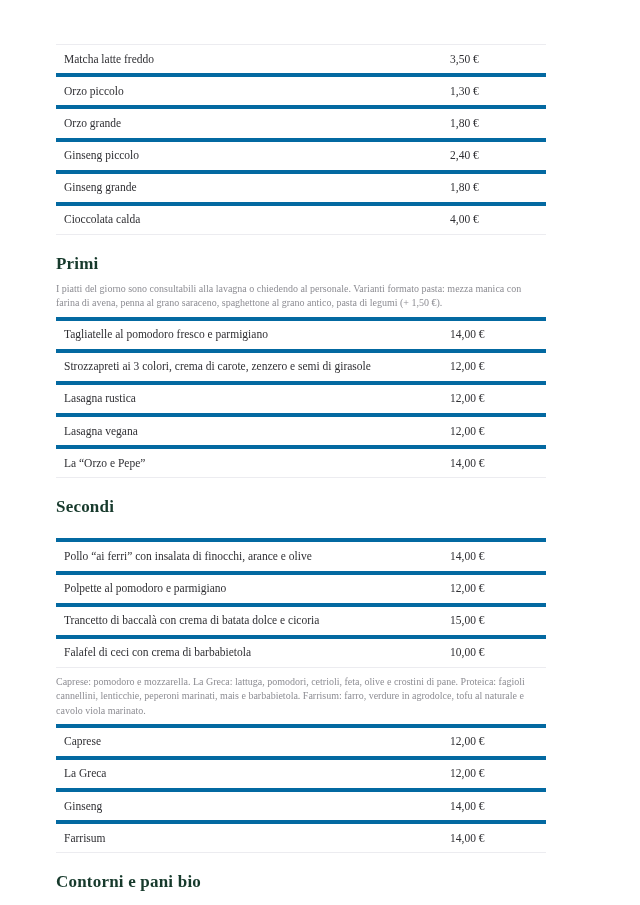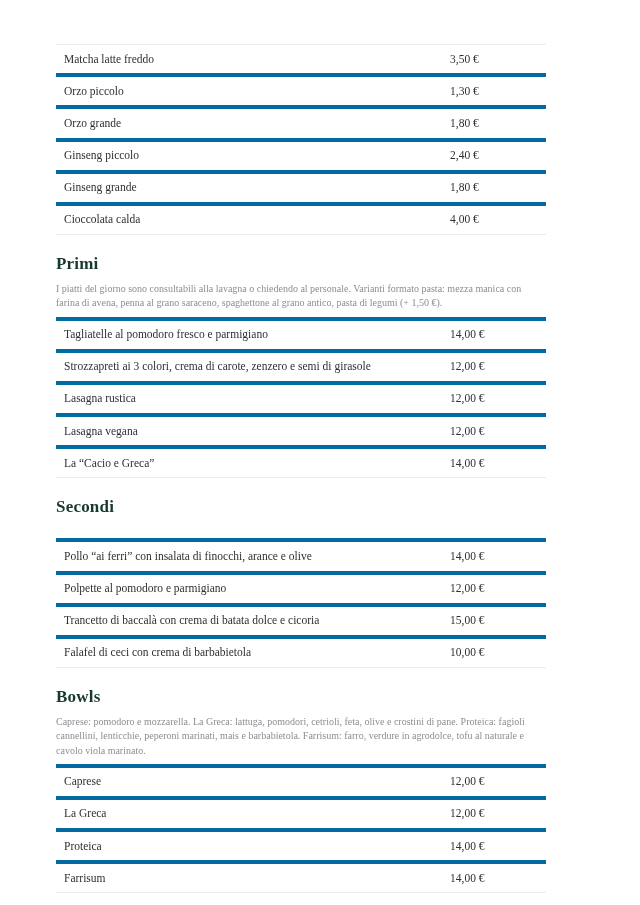--- a/index.html
+++ b/index.html
@@ -147,21 +147,21 @@
               </tr>
               <tr class="row">
                 <td class="name">Lasagna rustica</td>
                 <td class="price">12,00 €</td>
               </tr>
               <tr class="row">
                 <td class="name">Lasagna vegana</td>
                 <td class="price">12,00 €</td>
               </tr>
               <tr class="row">
-                <td class="name">La “Cacio e Greca”</td>
+                <td class="name">La “Orzo e Pepe”</td>
                 <td class="price">14,00 €</td>
               </tr>
             </tbody>
           </table>
         </div>
       </div>
       <div class="section">
         <div class="section-head">Secondi</div>
         <div class="items-wrap">
           <table class="items">
@@ -180,35 +180,34 @@
               </tr>
               <tr class="row">
                 <td class="name">Falafel di ceci con crema di barbabietola</td>
                 <td class="price">10,00 €</td>
               </tr>
             </tbody>
           </table>
         </div>
       </div>
       <div class="section">
-        <div class="section-head">Bowls</div>
         <div class="section-desc">Caprese: pomodoro e mozzarella. La Greca: lattuga, pomodori, cetrioli, feta, olive e crostini di pane. Proteica: fagioli cannellini, lenticchie, peperoni marinati, mais e barbabietola. Farrisum: farro, verdure in agrodolce, tofu al naturale e cavolo viola marinato.</div>
         <div class="items-wrap">
           <table class="items">
             <tbody>
               <tr class="row">
                 <td class="name">Caprese</td>
                 <td class="price">12,00 €</td>
               </tr>
               <tr class="row">
                 <td class="name">La Greca</td>
                 <td class="price">12,00 €</td>
               </tr>
               <tr class="row">
-                <td class="name">Proteica</td>
+                <td class="name">Ginseng</td>
                 <td class="price">14,00 €</td>
               </tr>
               <tr class="row">
                 <td class="name">Farrisum</td>
                 <td class="price">14,00 €</td>
               </tr>
             </tbody>
           </table>
         </div>
       </div>

